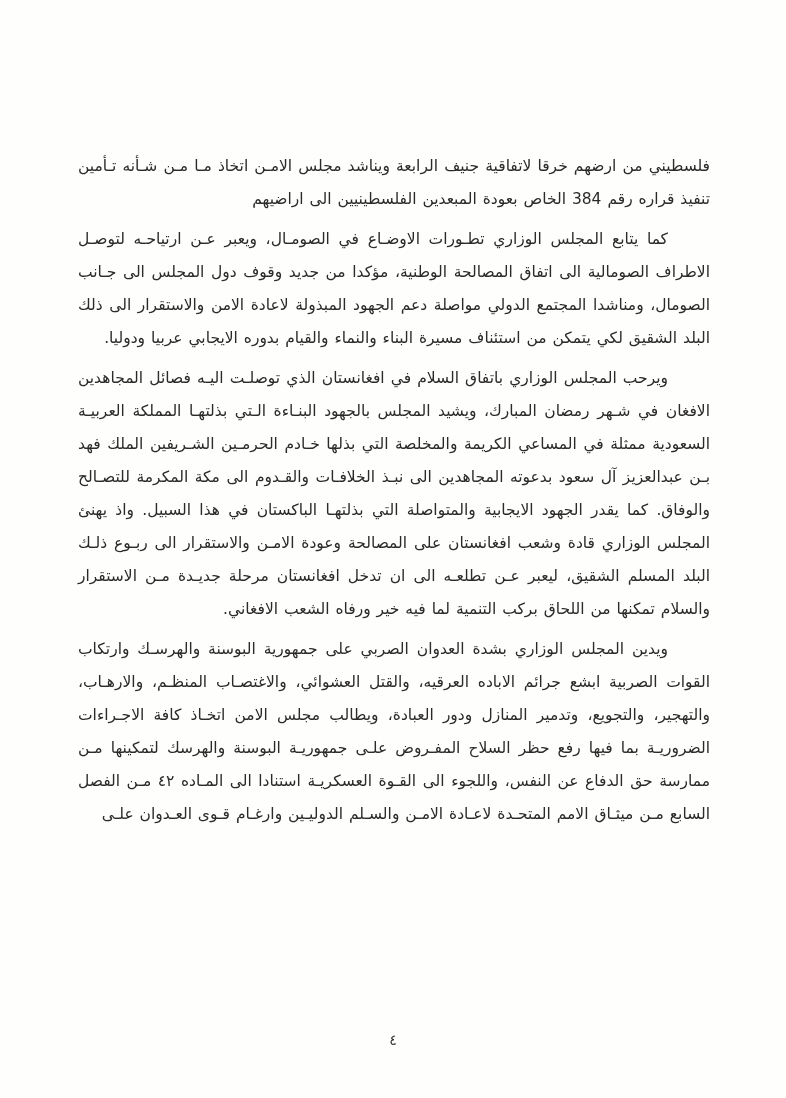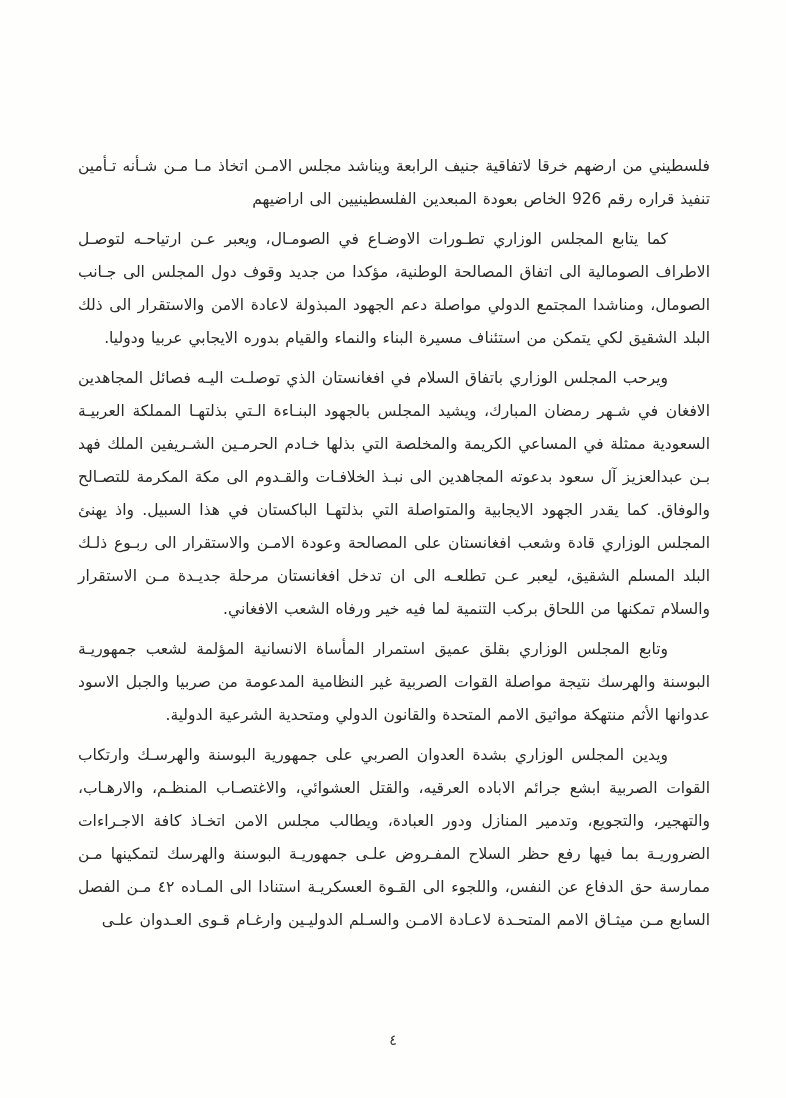--- a/index.html
+++ b/index.html
@@ -49,20 +49,19 @@
     font-size: 14px;
     color: #33322f;
     direction: rtl;
   }
 </style>
 </head>
 <body>
 
 <div class="page">
   <div class="text-block">
-    <p class="para continuation">فلسطيني من ارضهم خرقا لاتفاقية جنيف الرابعة ويناشد مجلس الامـن اتخاذ مـا مـن شـأنه تـأمين تنفيذ قراره رقم 926 الخاص بعودة المبعدين الفلسطينيين الى اراضيهم</p>
+    <p class="para continuation">فلسطيني من ارضهم خرقا لاتفاقية جنيف الرابعة ويناشد مجلس الامـن اتخاذ مـا مـن شـأنه تـأمين تنفيذ قراره رقم 384 الخاص بعودة المبعدين الفلسطينيين الى اراضيهم</p>
     <p class="para">كما يتابع المجلس الوزاري تطـورات الاوضـاع في الصومـال، ويعبر عـن ارتياحـه لتوصـل الاطراف الصومالية الى اتفاق المصالحة الوطنية، مؤكدا من جديد وقوف دول المجلس الى جـانب الصومال، ومناشدا المجتمع الدولي مواصلة دعم الجهود المبذولة لاعادة الامن والاستقرار الى ذلك البلد الشقيق لكي يتمكن من استئناف مسيرة البناء والنماء والقيام بدوره الايجابي عربيا ودوليا.</p>
     <p class="para">ويرحب المجلس الوزاري باتفاق السلام في افغانستان الذي توصلـت اليـه فصائل المجاهدين الافغان في شـهر رمضان المبارك، ويشيد المجلس بالجهود البنـاءة الـتي بذلتهـا المملكة العربيـة السعودية ممثلة في المساعي الكريمة والمخلصة التي بذلها خـادم الحرمـين الشـريفين الملك فهد بـن عبدالعزيز آل سعود بدعوته المجاهدين الى نبـذ الخلافـات والقـدوم الى مكة المكرمة للتصـالح والوفاق. كما يقدر الجهود الايجابية والمتواصلة التي بذلتهـا الباكستان في هذا السبيل. واذ يهنئ المجلس الوزاري قادة وشعب افغانستان على المصالحة وعودة الامـن والاستقرار الى ربـوع ذلـك البلد المسلم الشقيق، ليعبر عـن تطلعـه الى ان تدخل افغانستان مرحلة جديـدة مـن الاستقرار والسلام تمكنها من اللحاق بركب التنمية لما فيه خير ورفاه الشعب الافغاني.</p>
-    <p class="para">وتابع المجلس الوزاري بقلق عميق استمرار المأساة الانسانية المؤلمة لشعب جمهوريـة البوسنة والهرسك نتيجة مواصلة القوات الصربية غير النظامية المدعومة من صربيا والجبل الاسود عدوانها الأثم منتهكة مواثيق الامم المتحدة والقانون الدولي ومتحدية الشرعية الدولية.</p>
     <p class="para">ويدين المجلس الوزاري بشدة العدوان الصربي على جمهورية البوسنة والهرسـك وارتكاب القوات الصربية ابشع جرائم الاباده العرقيه، والقتل العشوائي، والاغتصـاب المنظـم، والارهـاب، والتهجير، والتجويع، وتدمير المنازل ودور العبادة، ويطالب مجلس الامن اتخـاذ كافة الاجـراءات الضروريـة بما فيها رفع حظر السلاح المفـروض علـى جمهوريـة البوسنة والهرسك لتمكينها مـن ممارسة حق الدفاع عن النفس، واللجوء الى القـوة العسكريـة استنادا الى المـاده ٤٢ مـن الفصل السابع مـن ميثـاق الامم المتحـدة لاعـادة الامـن والسـلم الدوليـين وارغـام قـوى العـدوان علـى</p>
   </div>
   <div class="page-number">٤</div>
 </div>
 
 </body></html>

